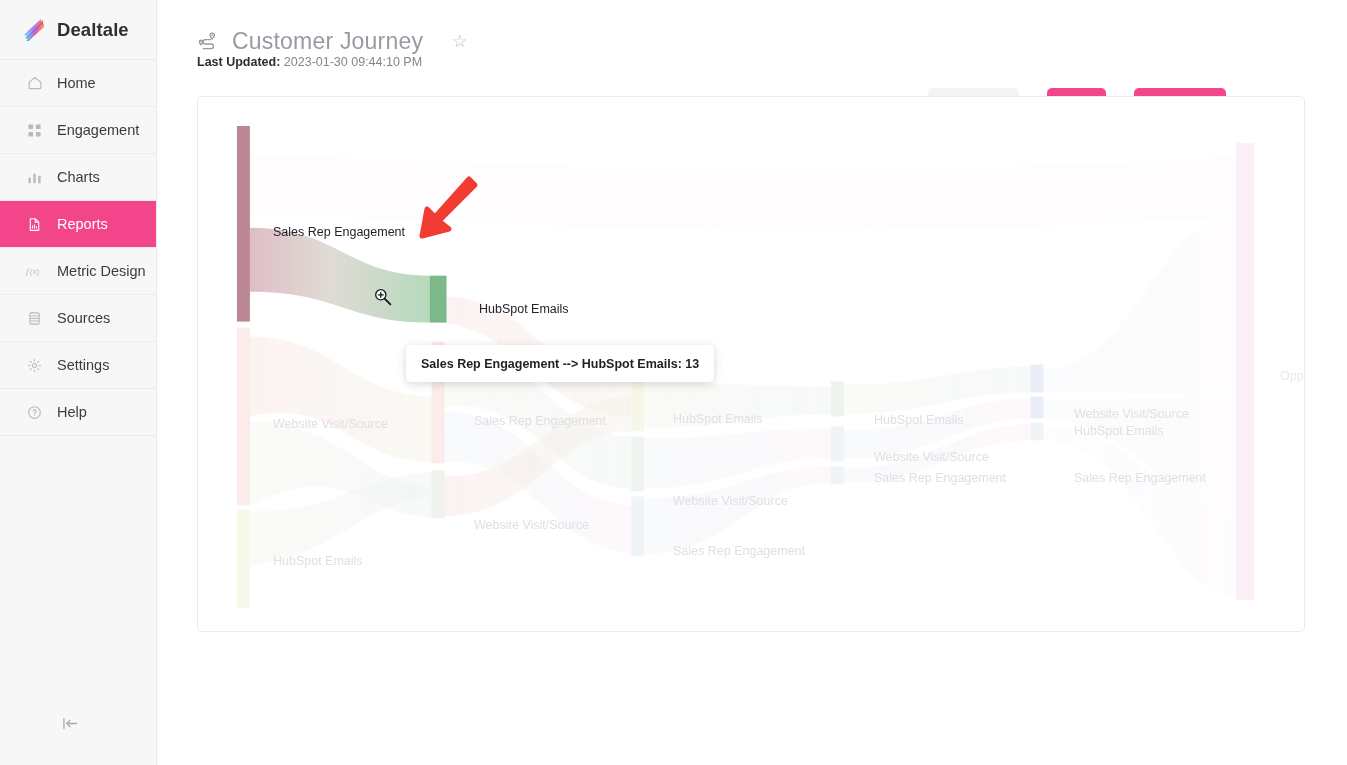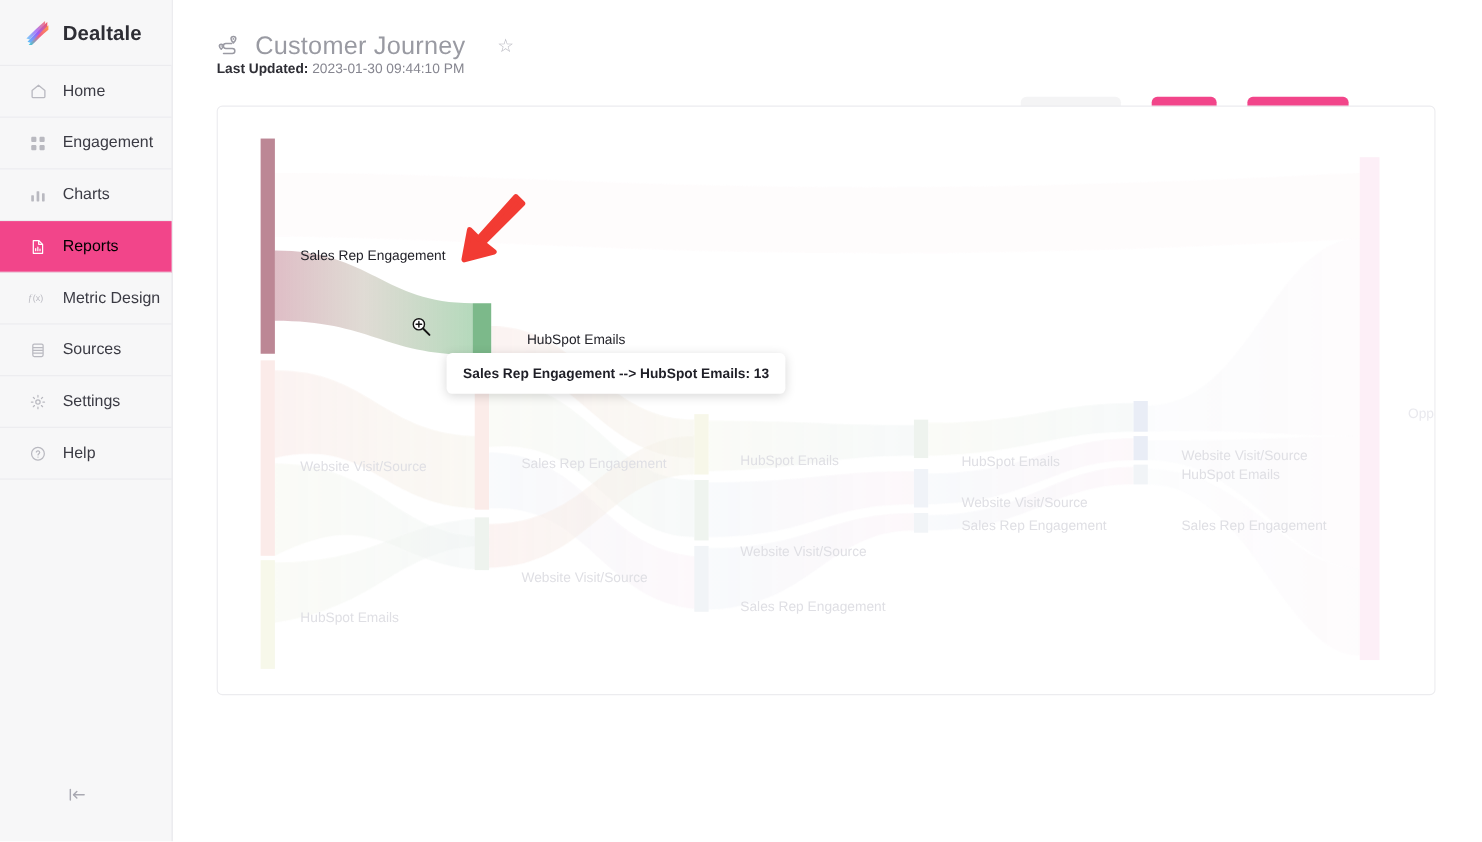--- a/index.html
+++ b/index.html
@@ -27,21 +27,21 @@
   .brand .name { font-size: 18.5px; font-weight: 700; color: #2e2e35; letter-spacing: .1px; }
 
   .nav-item {
     height: 47px; display: flex; align-items: center; gap: 14px;
     padding-left: 26px; border-bottom: 1px solid #ececef;
     font-size: 14.5px; color: #3b3b44; cursor: pointer; user-select: none;
   }
   .nav-item .ic { width: 17px; height: 17px; flex: 0 0 17px; display:flex; align-items:center; justify-content:center; color:#b9b9c0; }
   .nav-item.create { color: #f2458a; font-size: 14.5px; }
   .nav-item.create .ic { color: #f2458a; }
-  .nav-item.active { background: #f2458a; color: #000000; }
+  .nav-item.active { background: #f2458a; color: #ffffff; }
   .nav-item.active .ic { color: #fff; }
 
   .collapse-row {
     position: absolute; left: 0; bottom: 0; width: 157px; height: 80px;
     display: flex; align-items: center; padding-left: 62px;
   }
   .collapse-row .ic { color: #a9a9b2; }
 
   
   #main { flex: 1; display: flex; flex-direction: column; min-width: 0; background:#fff; }
@@ -93,21 +93,21 @@
   .nlabel {
     position: absolute; font-size: 12.5px; white-space: nowrap;
     transform: translateY(-50%); pointer-events:none;margin-left:32px;
   }
   .nlabel.on { color: #23232a; }
   .nlabel.off { color: #dfdfe4; }
   .nlabel.off2 { color: #e9e9ee; }
 
   
   #tooltip {
-    position: absolute; left: 208px; top: 224px; height: 37px;
+    position: absolute; left: 208px; top: 248px; height: 37px;
     display: flex; align-items: center; padding: 0 15px;
     background: #fff; border-radius: 5px;
     box-shadow: 0 2px 10px rgba(0,0,0,.16);
     font-size: 12.5px; color: #1f1f27; font-weight: 600; white-space: nowrap;
   }
   
   #cursor { position: absolute; left: 175px; top: 190px; color: #222; }
   #arrow-ann { position: absolute; left: 205px; top: 78px; pointer-events: none; }
 </style>
 </head>

